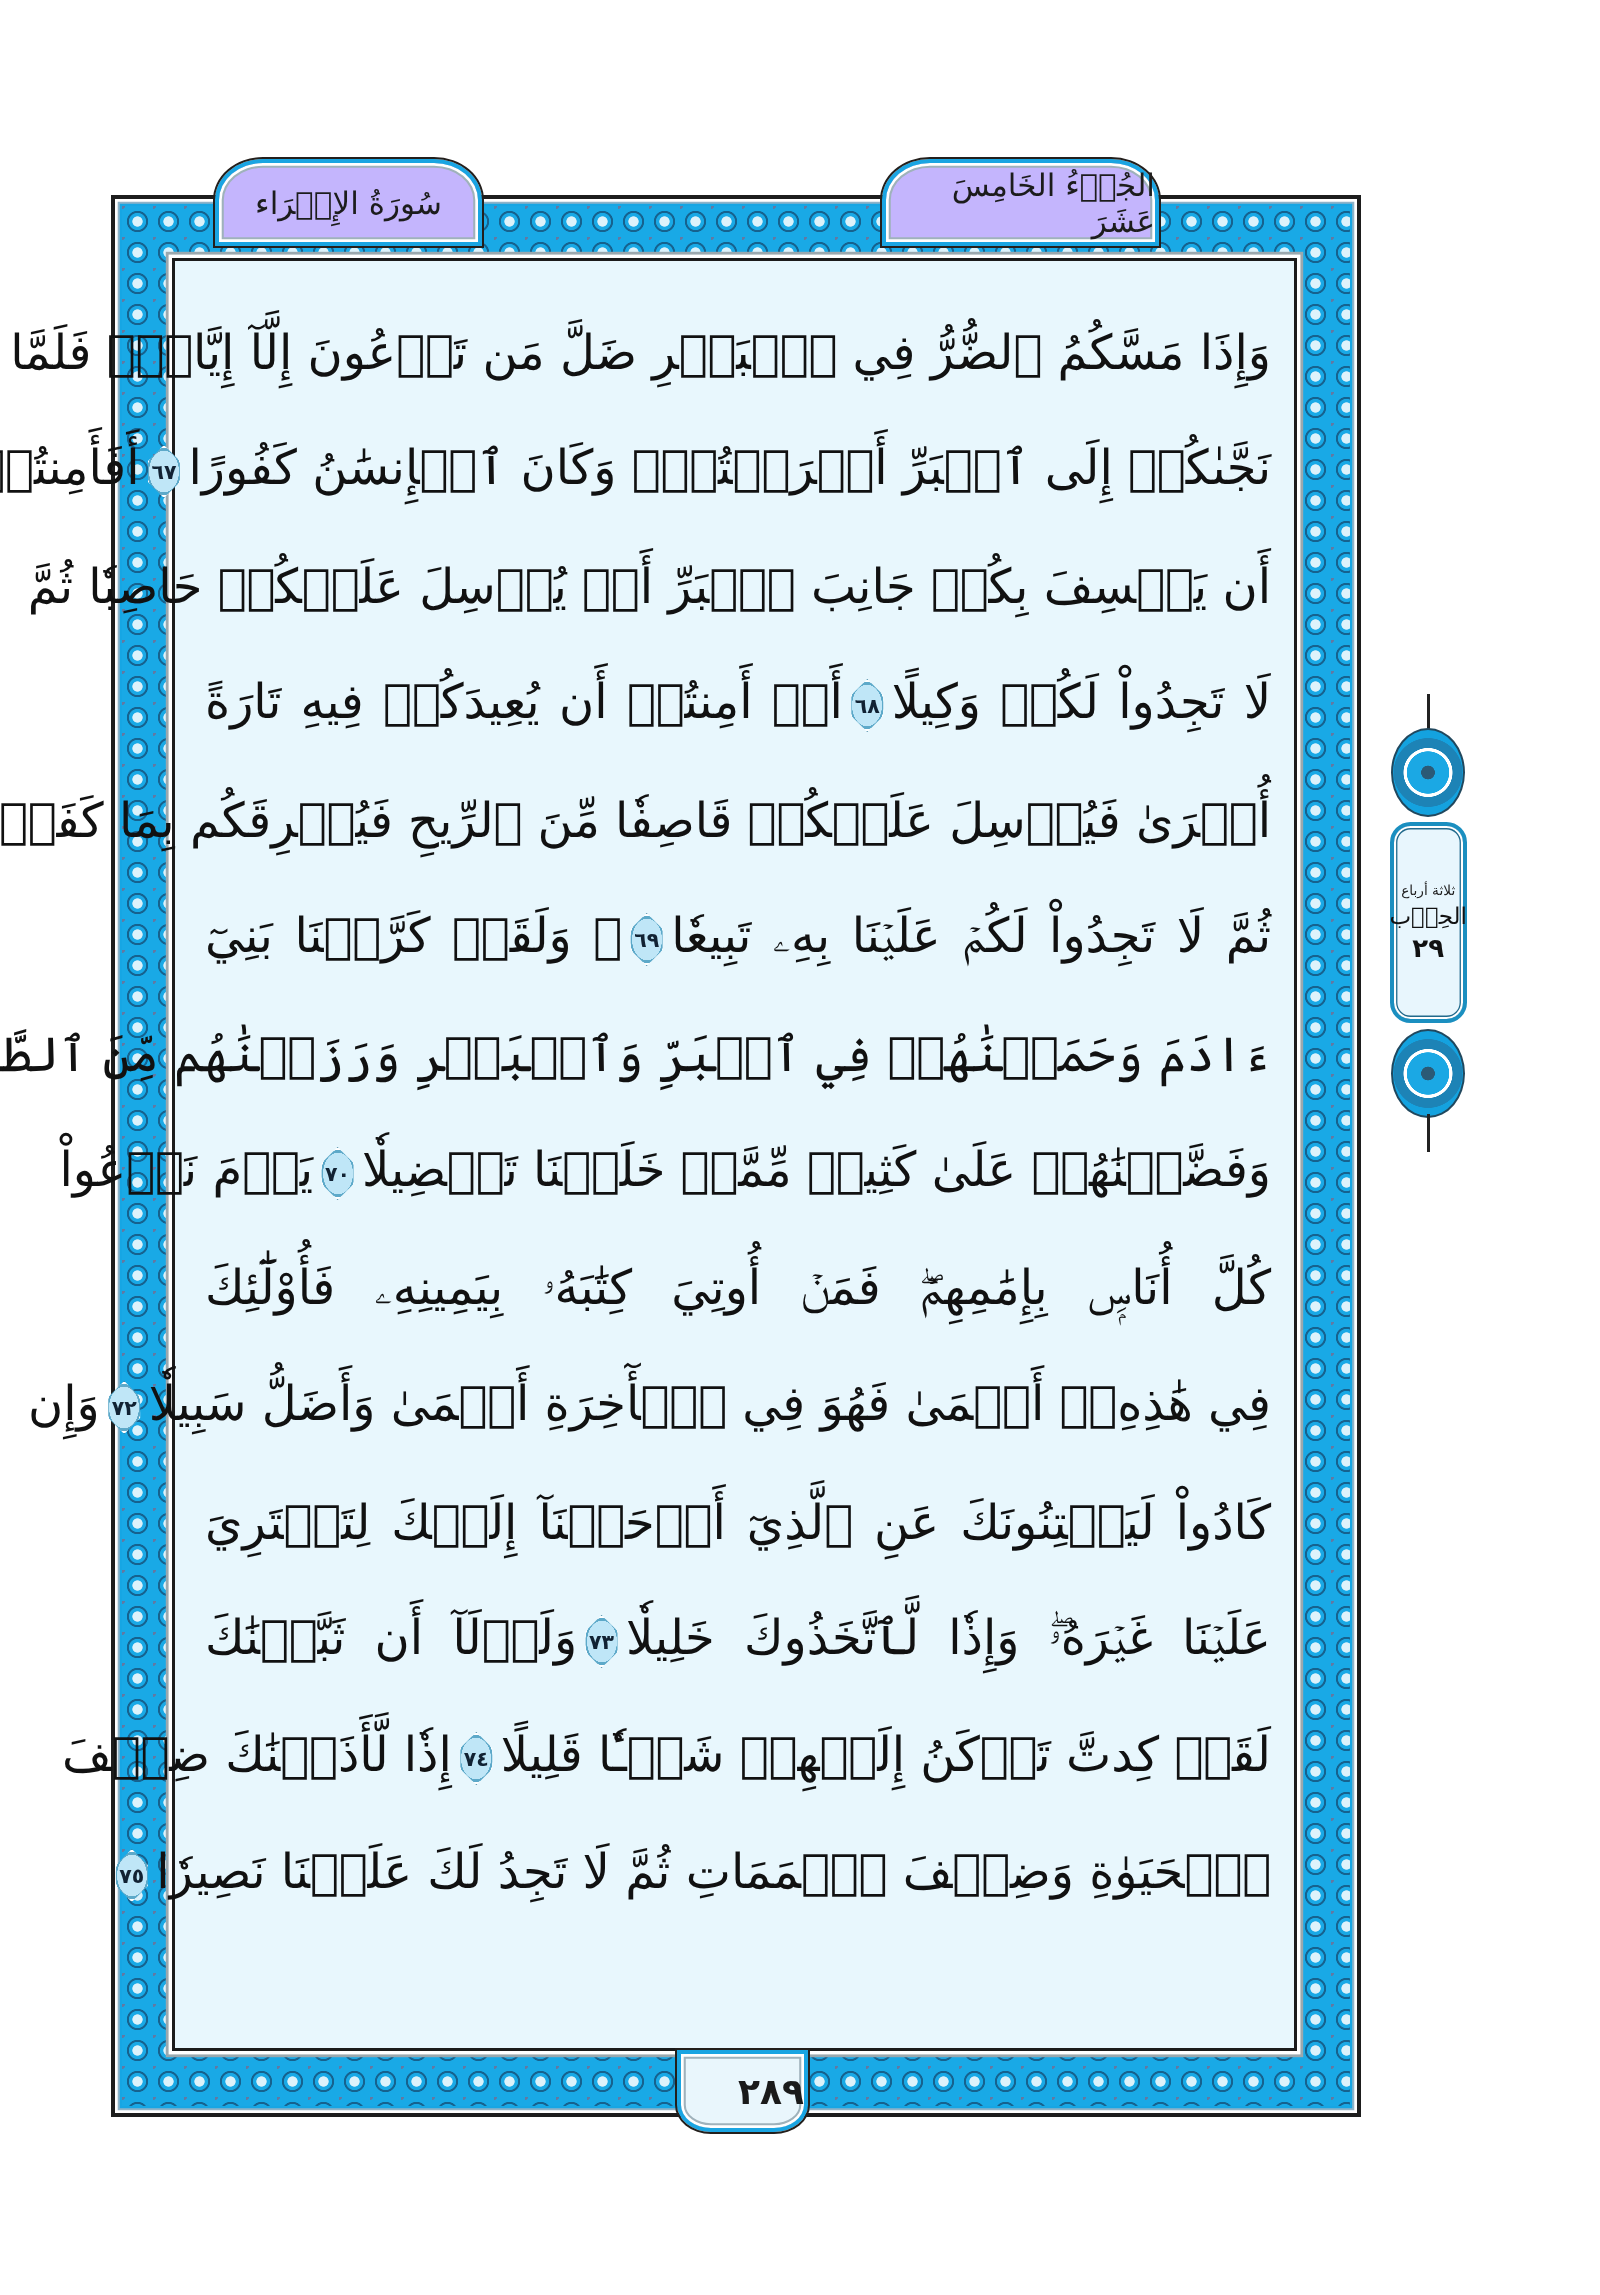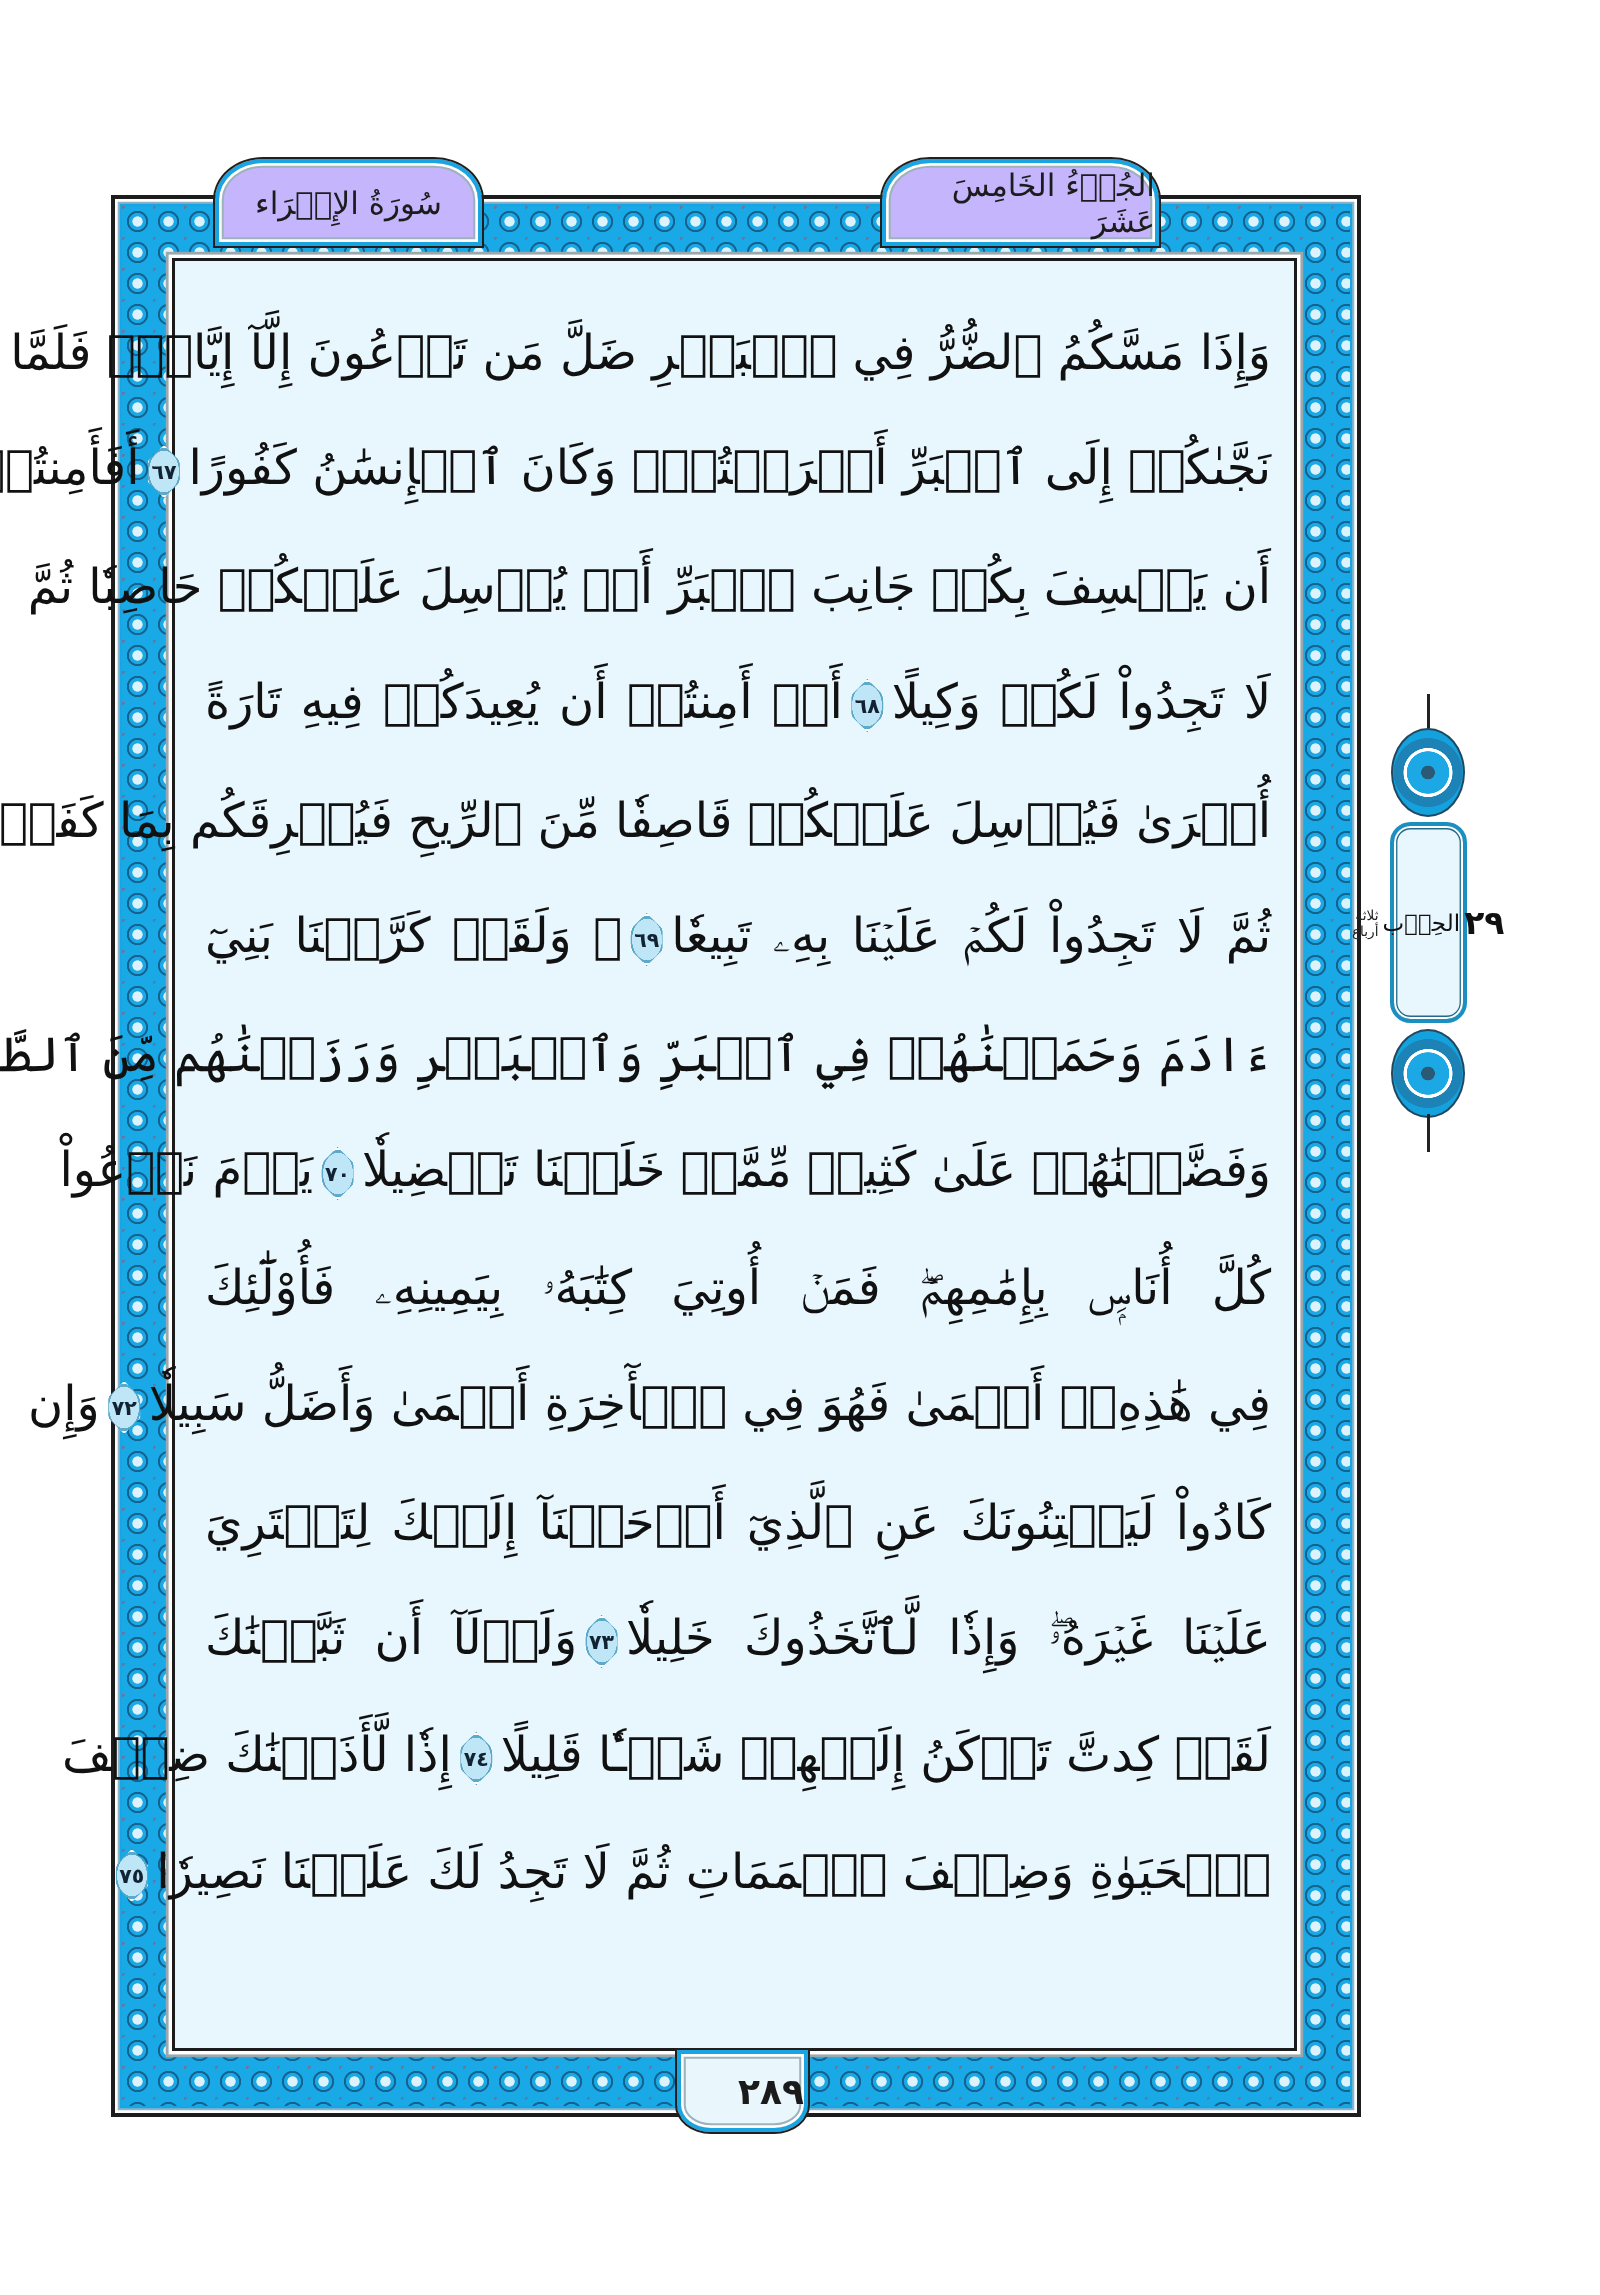--- a/index.html
+++ b/index.html
@@ -60,24 +60,24 @@
   .hizb-top-stem { top:0; height:38px; }
   .hizb-bot-stem { bottom:0; height:38px; }
   .hizb-knot { position:absolute; left:4.1px; width:74px; height:89px; border-radius:50%;
                background:radial-gradient(circle, #2b5a76 0 12%, #1ba8e4 13% 38%, #ffffff 39% 44%, #1d83b6 45% 62%, #14a2df 63% 100%);
                border:2.7px solid #21485e; box-sizing:border-box; }
   .hizb-knot.top { top:34px; }
   .hizb-knot.bot { bottom:34px; }
   .hizb-box { position:absolute; left:2.7px; top:128px; width:77px; height:201px;
               box-sizing:border-box; background:#e8f6fd; border:4.1px solid #1b8fc0;
               border-radius:20.5px; box-shadow: inset 0 0 0 2.1px #fff, inset 0 0 0 3.4px #226a8c;
-              display:flex; flex-direction:row; align-items:center; justify-content:center; gap:4.1px; }
+              display:flex; flex-direction:column; align-items:center; justify-content:center; gap:4.1px; }
   .hizb-small { font-family:"DejaVu Serif", serif; font-size:13.7px; color:#222; direction:rtl; }
   .hizb-label { font-family:"DejaVu Serif", serif; font-size:23px; color:#111; direction:rtl; }
-  .hizb-num { font-family:"DejaVu Sans", sans-serif; font-weight:bold; font-size:33px; color:#111; }
+  .hizb-num { font-family:"DejaVu Sans", sans-serif; font-weight:bold; font-size:26px; color:#111; }
 </style>
 </head>
 <body>
 
 <div class="frame">
   <div class="band-pattern"></div>
 </div>
 
 <div class="tab tab-surah">
   <span class="tab-text">سُورَةُ الإِسۡرَاء</span>

